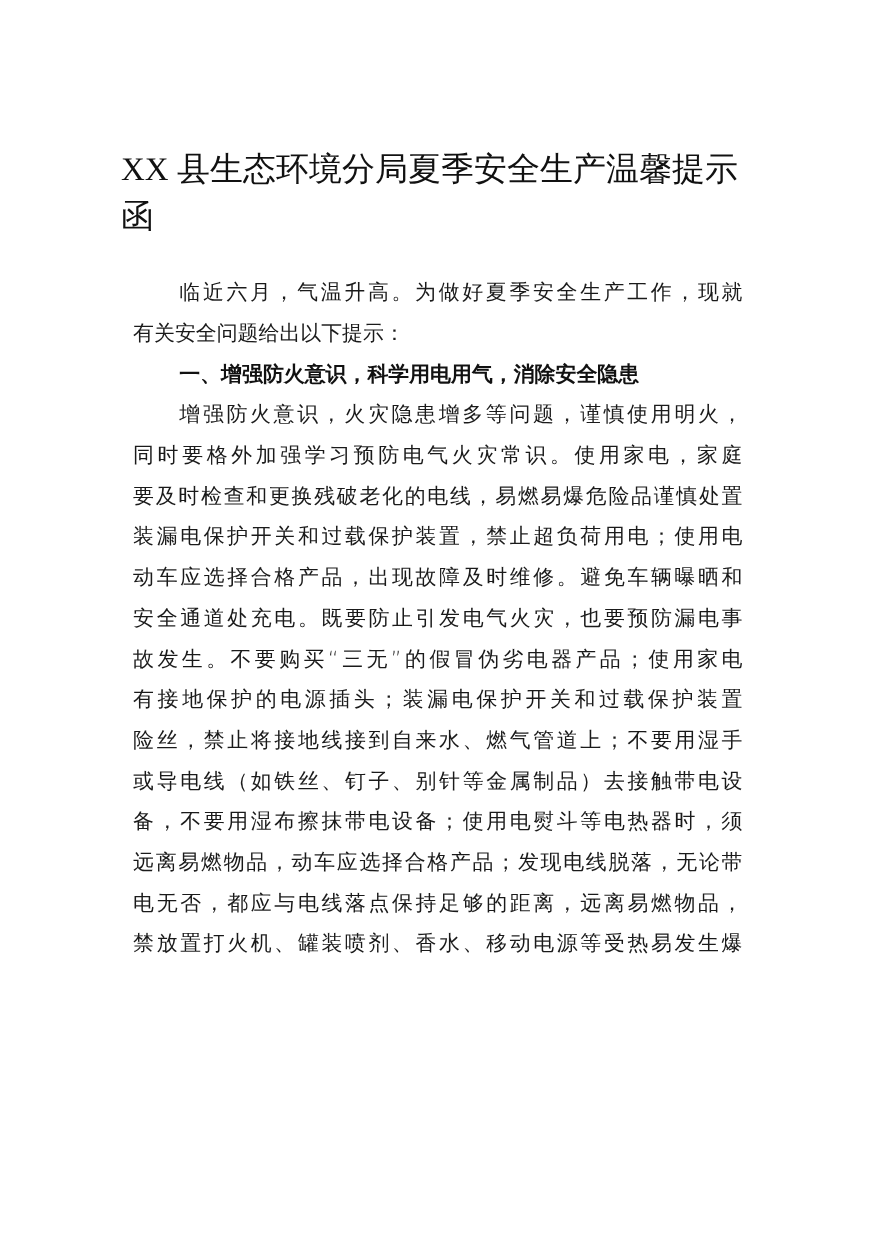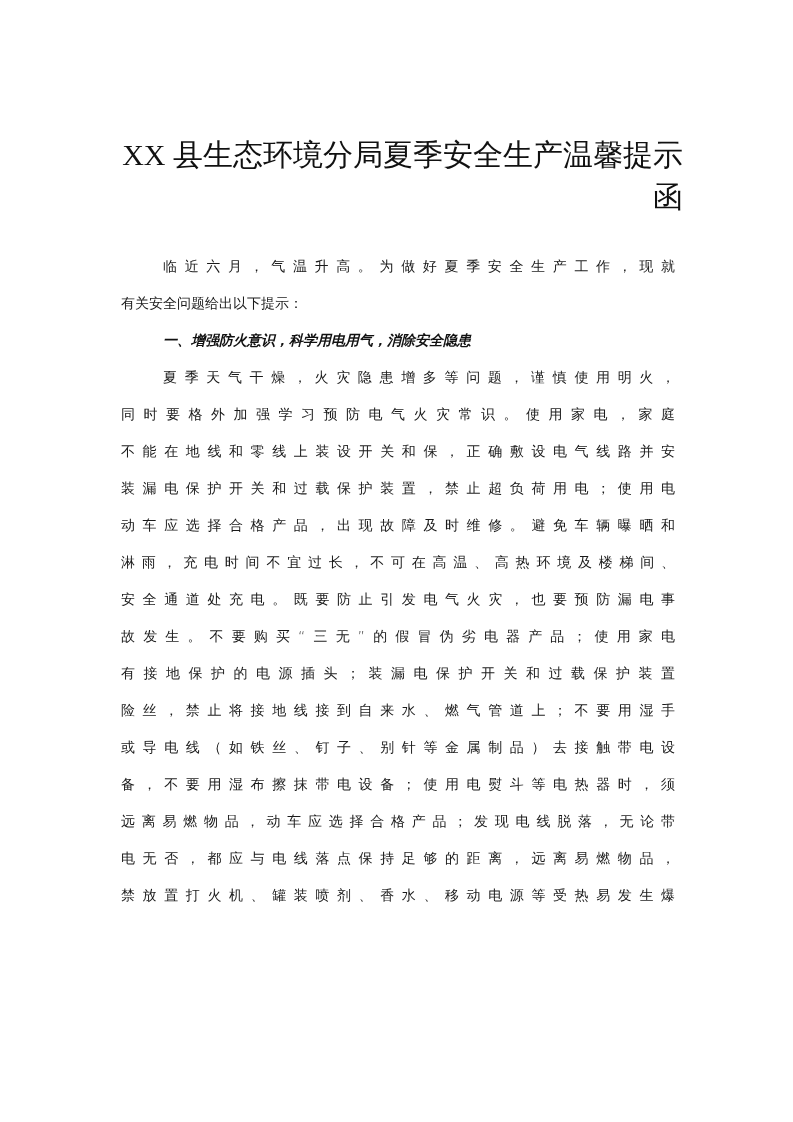--- a/index.html
+++ b/index.html
@@ -21,81 +21,79 @@
       top: 0;
       width: 793px;
       height: 1122px;
       background: #ffffff;
     }
     .title {
       position: absolute;
       left: 110px;
       width: 573px;
       top: 134px;
-      text-align: right;
+      text-align: left;
       font-family: "Liberation Serif", "DejaVu Serif", serif;
       font-size: 30px;
       line-height: 42px;
       letter-spacing: 0px;
       color: #111;
       font-weight: normal;
     }
     .body-text {
       position: absolute;
       left: 121px;
       top: 248px;
       width: 554px;
     }
     .line {
       height: 37px;
       line-height: 37px;
-      font-size: 14px;
+      font-size: 19px;
       white-space: nowrap;
       text-align: justify;
       text-align-last: justify;
       color: #1a1a1a;
       font-family: "DejaVu Sans", "Liberation Sans", sans-serif;
       font-weight: 300;
     }
     .line.indent {
       padding-left: 42px;
     }
     .line.last {
       text-align-last: left;
     }
     .line.heading {
       font-weight: bold;
       padding-left: 42px;
       text-align-last: left;
       color: #111;
-      font-style: italic;
     }
   </style>
 </head>
 <body>
 
 <div class="page">
 
   <div class="title">
     <div>XX 县生态环境分局夏季安全生产温馨提示</div>
     <div>函</div>
   </div>
 
   <div class="body-text">
     <div class="line indent">临近六月，气温升高。为做好夏季安全生产工作，现就</div>
     <div class="line last">有关安全问题给出以下提示：</div>
 
     <div class="line heading">一、增强防火意识，科学用电用气，消除安全隐患</div>
 
-    <div class="line indent">夏季天气干燥，火灾隐患增多等问题，谨慎使用明火，</div>
+    <div class="line indent">增强防火意识，火灾隐患增多等问题，谨慎使用明火，</div>
     <div class="line">同时要格外加强学习预防电气火灾常识。使用家电，家庭</div>
-    <div class="line">不能在地线和零线上装设开关和保，正确敷设电气线路并安</div>
+    <div class="line">要及时检查和更换残破老化的电线，易燃易爆危险品谨慎处置</div>
     <div class="line">装漏电保护开关和过载保护装置，禁止超负荷用电；使用电</div>
     <div class="line">动车应选择合格产品，出现故障及时维修。避免车辆曝晒和</div>
-    <div class="line">淋雨，充电时间不宜过长，不可在高温、高热环境及楼梯间、</div>
     <div class="line">安全通道处充电。既要防止引发电气火灾，也要预防漏电事</div>
     <div class="line">故发生。不要购买“三无”的假冒伪劣电器产品；使用家电</div>
     <div class="line">有接地保护的电源插头；装漏电保护开关和过载保护装置</div>
     <div class="line">险丝，禁止将接地线接到自来水、燃气管道上；不要用湿手</div>
     <div class="line">或导电线（如铁丝、钉子、别针等金属制品）去接触带电设</div>
     <div class="line">备，不要用湿布擦抹带电设备；使用电熨斗等电热器时，须</div>
     <div class="line">远离易燃物品，动车应选择合格产品；发现电线脱落，无论带</div>
     <div class="line">电无否，都应与电线落点保持足够的距离，远离易燃物品，</div>
     <div class="line">禁放置打火机、罐装喷剂、香水、移动电源等受热易发生爆</div>
   </div>

